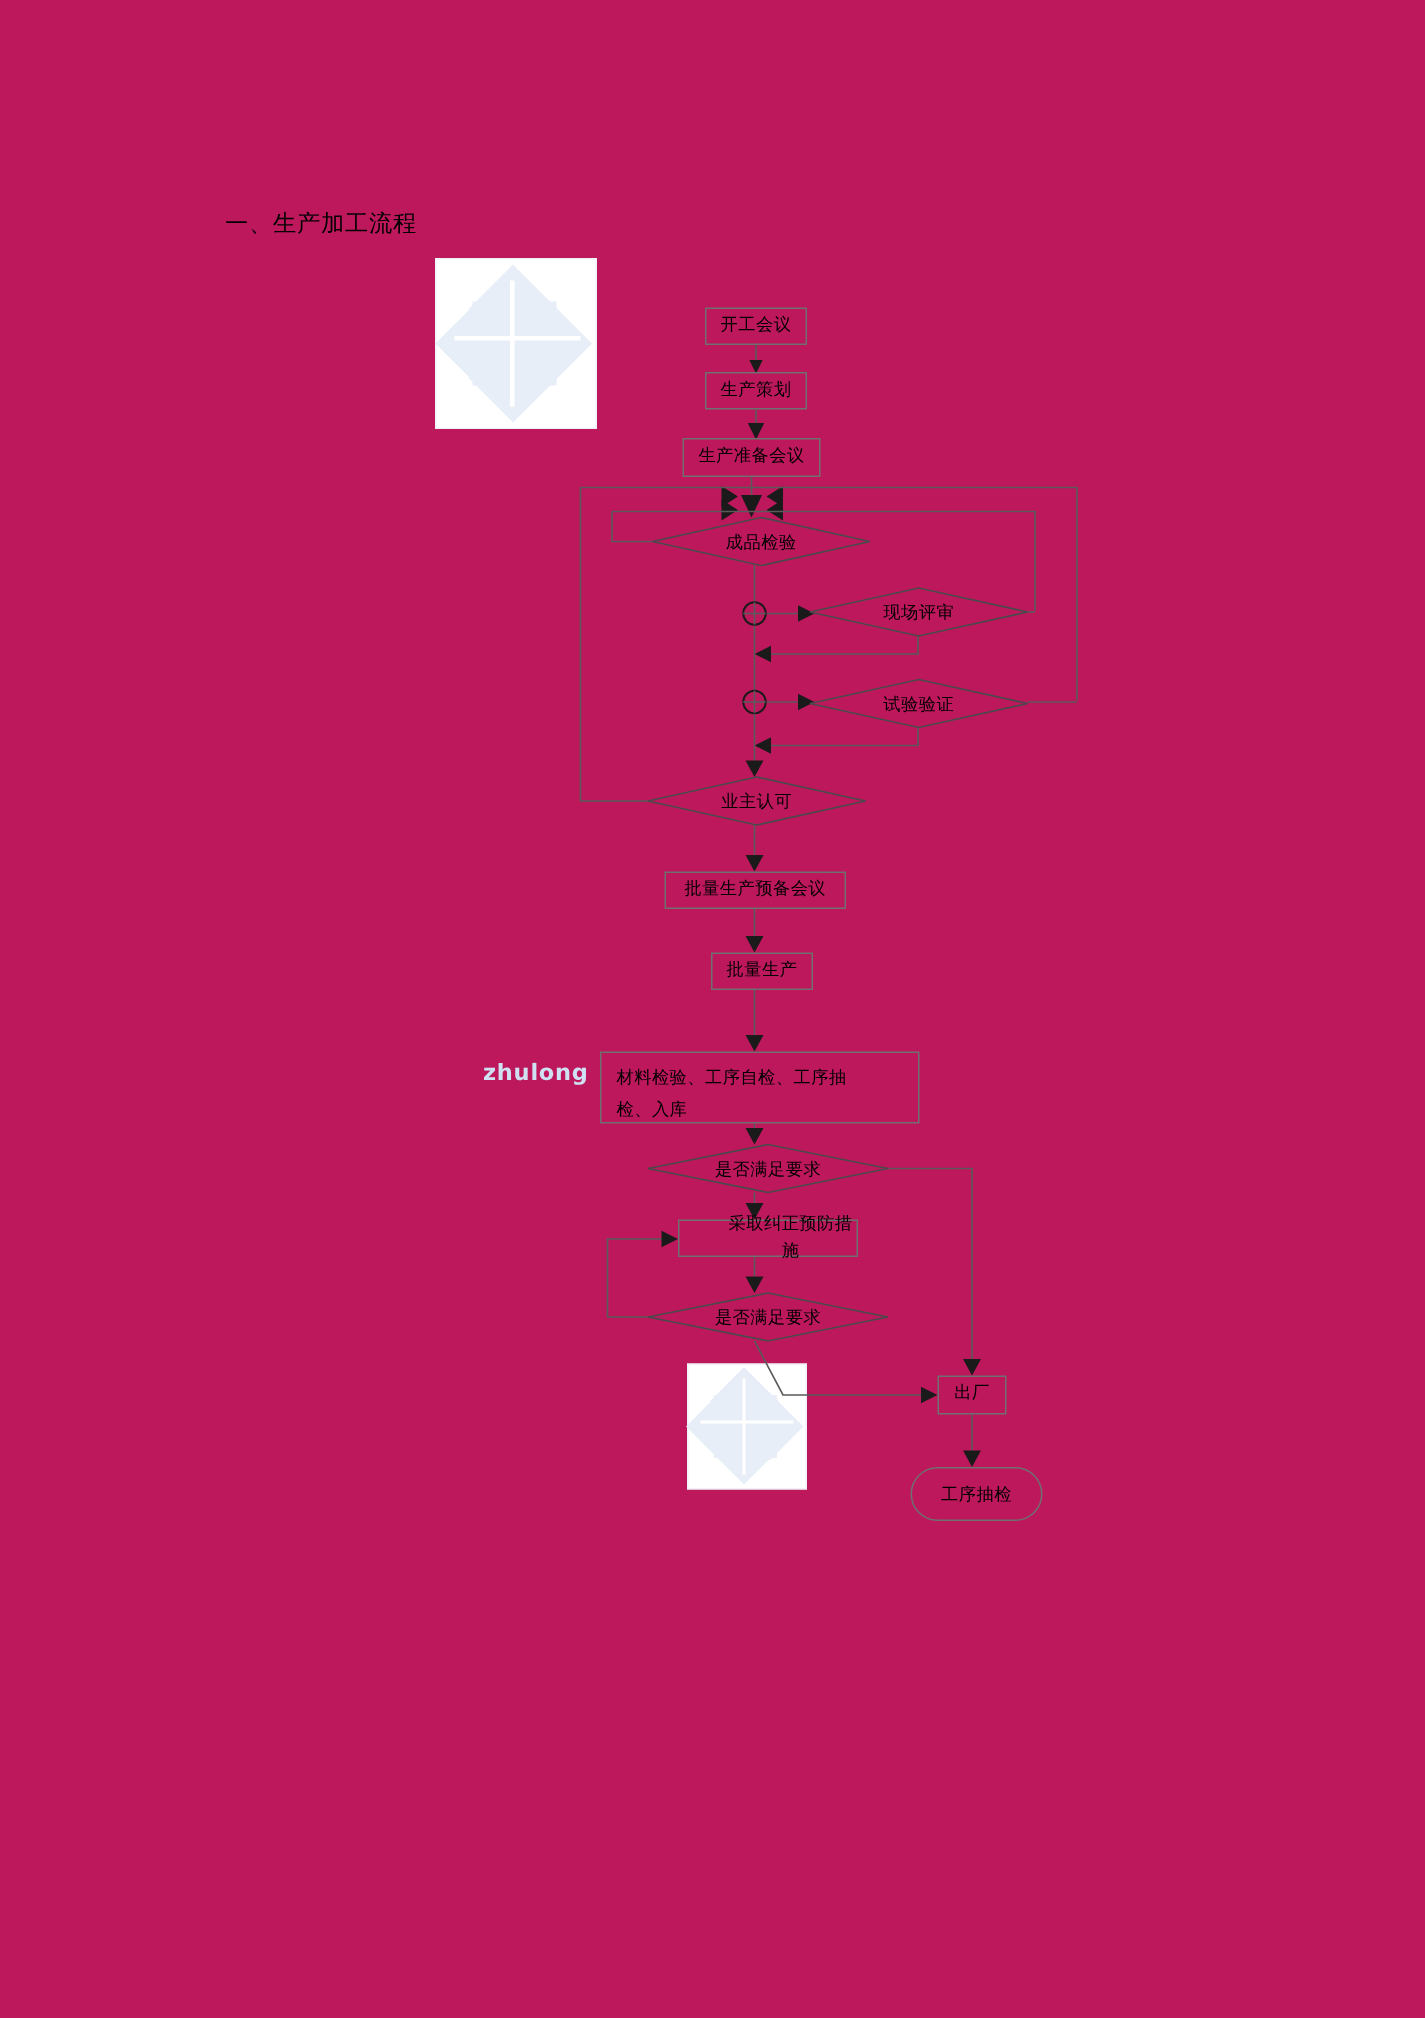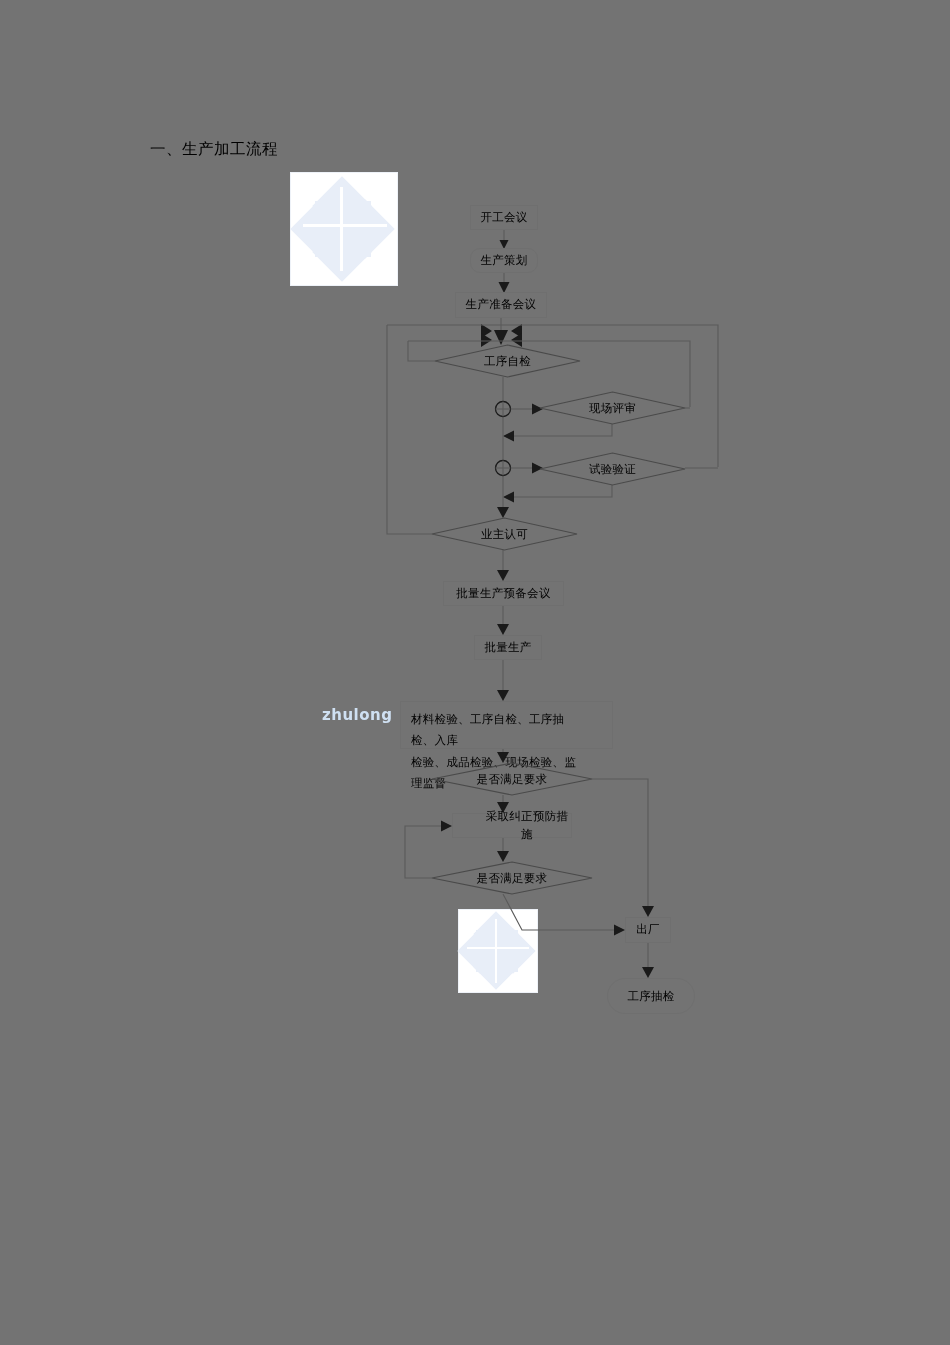--- a/index.html
+++ b/index.html
@@ -7,21 +7,21 @@
     padding: 0;
     background: #ffffff;
   }
   body {
     font-family: "Liberation Serif", "DejaVu Serif", serif;
   }
   #page {
     position: relative;
     width: 950px;
     height: 1345px;
-    background: #737373;
+    background: #be185d;
     overflow: hidden;
   }
   
   #doc-title {
     position: absolute;
     left: 150px;
     top: 139px;
     font-size: 15.5px;
     color: #000000;
     letter-spacing: 0.5px;
@@ -263,29 +263,29 @@
     <line x1="495.5" y1="409" x2="510.5" y2="409" stroke="#1a1a1a" stroke-width="1.2"></line>
     <line x1="503" y1="401.5" x2="503" y2="416.5" stroke="#1a1a1a" stroke-width="1.2"></line>
 
     <circle class="jn" cx="503" cy="468" r="7.5"></circle>
     <line x1="495.5" y1="468" x2="510.5" y2="468" stroke="#1a1a1a" stroke-width="1.2"></line>
     <line x1="503" y1="460.5" x2="503" y2="475.5" stroke="#1a1a1a" stroke-width="1.2"></line>
   </svg>
 
   <div class="node-box" style="left:470px; top:205px; width:68px; height:25px;">开工会议</div>
 
-  <div class="node-box" style="left:470px; top:248px; width:68px; height:25px;border-radius:10px;">生产策划</div>
+  <div class="node-box" style="left:470px; top:248px; width:68px; height:25px;">生产策划</div>
 
   <div class="node-box" style="left:455px; top:292px; width:92px; height:26px;">生产准备会议</div>
 
   <div class="node-diamond" style="left:435px; top:345px; width:145px; height:32px;">
     <svg width="145" height="32" viewBox="0 0 145 32">
       <polygon points="72.5,0 145,16 72.5,32 0,16" fill="none" stroke="#4a4a4a" stroke-width="1.1"></polygon>
     </svg>
-    <div class="dlabel">工序自检</div>
+    <div class="dlabel">成品检验</div>
   </div>
 
   <div class="node-diamond" style="left:540px; top:392px; width:145px; height:32px;">
     <svg width="145" height="32" viewBox="0 0 145 32">
       <polygon points="72.5,0 145,16 72.5,32 0,16" fill="none" stroke="#4a4a4a" stroke-width="1.1"></polygon>
     </svg>
     <div class="dlabel">现场评审</div>
   </div>
 
   <div class="node-diamond" style="left:540px; top:453px; width:145px; height:32px;">
@@ -301,21 +301,20 @@
     </svg>
     <div class="dlabel">业主认可</div>
   </div>
 
   <div class="node-box" style="left:443px; top:581px; width:121px; height:25px;text-align:center;">批量生产预备会议</div>
 
   <div class="node-box" style="left:474px; top:635px; width:68px; height:25px;">批量生产</div>
 
   <div class="node-box multiline" style="left:400px; top:701px; width:213px; height:48px;">
     <span class="ln">材料检验、工序自检、工序抽检、入库</span>
-    <span class="ln">检验、成品检验、现场检验、监理监督</span>
   </div>
 
   <div class="node-diamond" style="left:432px; top:763px; width:160px; height:32px;">
     <svg width="160" height="32" viewBox="0 0 160 32">
       <polygon points="80,0 160,16 80,32 0,16" fill="none" stroke="#4a4a4a" stroke-width="1.1"></polygon>
     </svg>
     <div class="dlabel">是否满足要求</div>
   </div>
 
   <div class="node-box" style="left:452px; top:813px; width:120px; height:25px;padding-left:30px;">采取纠正预防措施</div>

